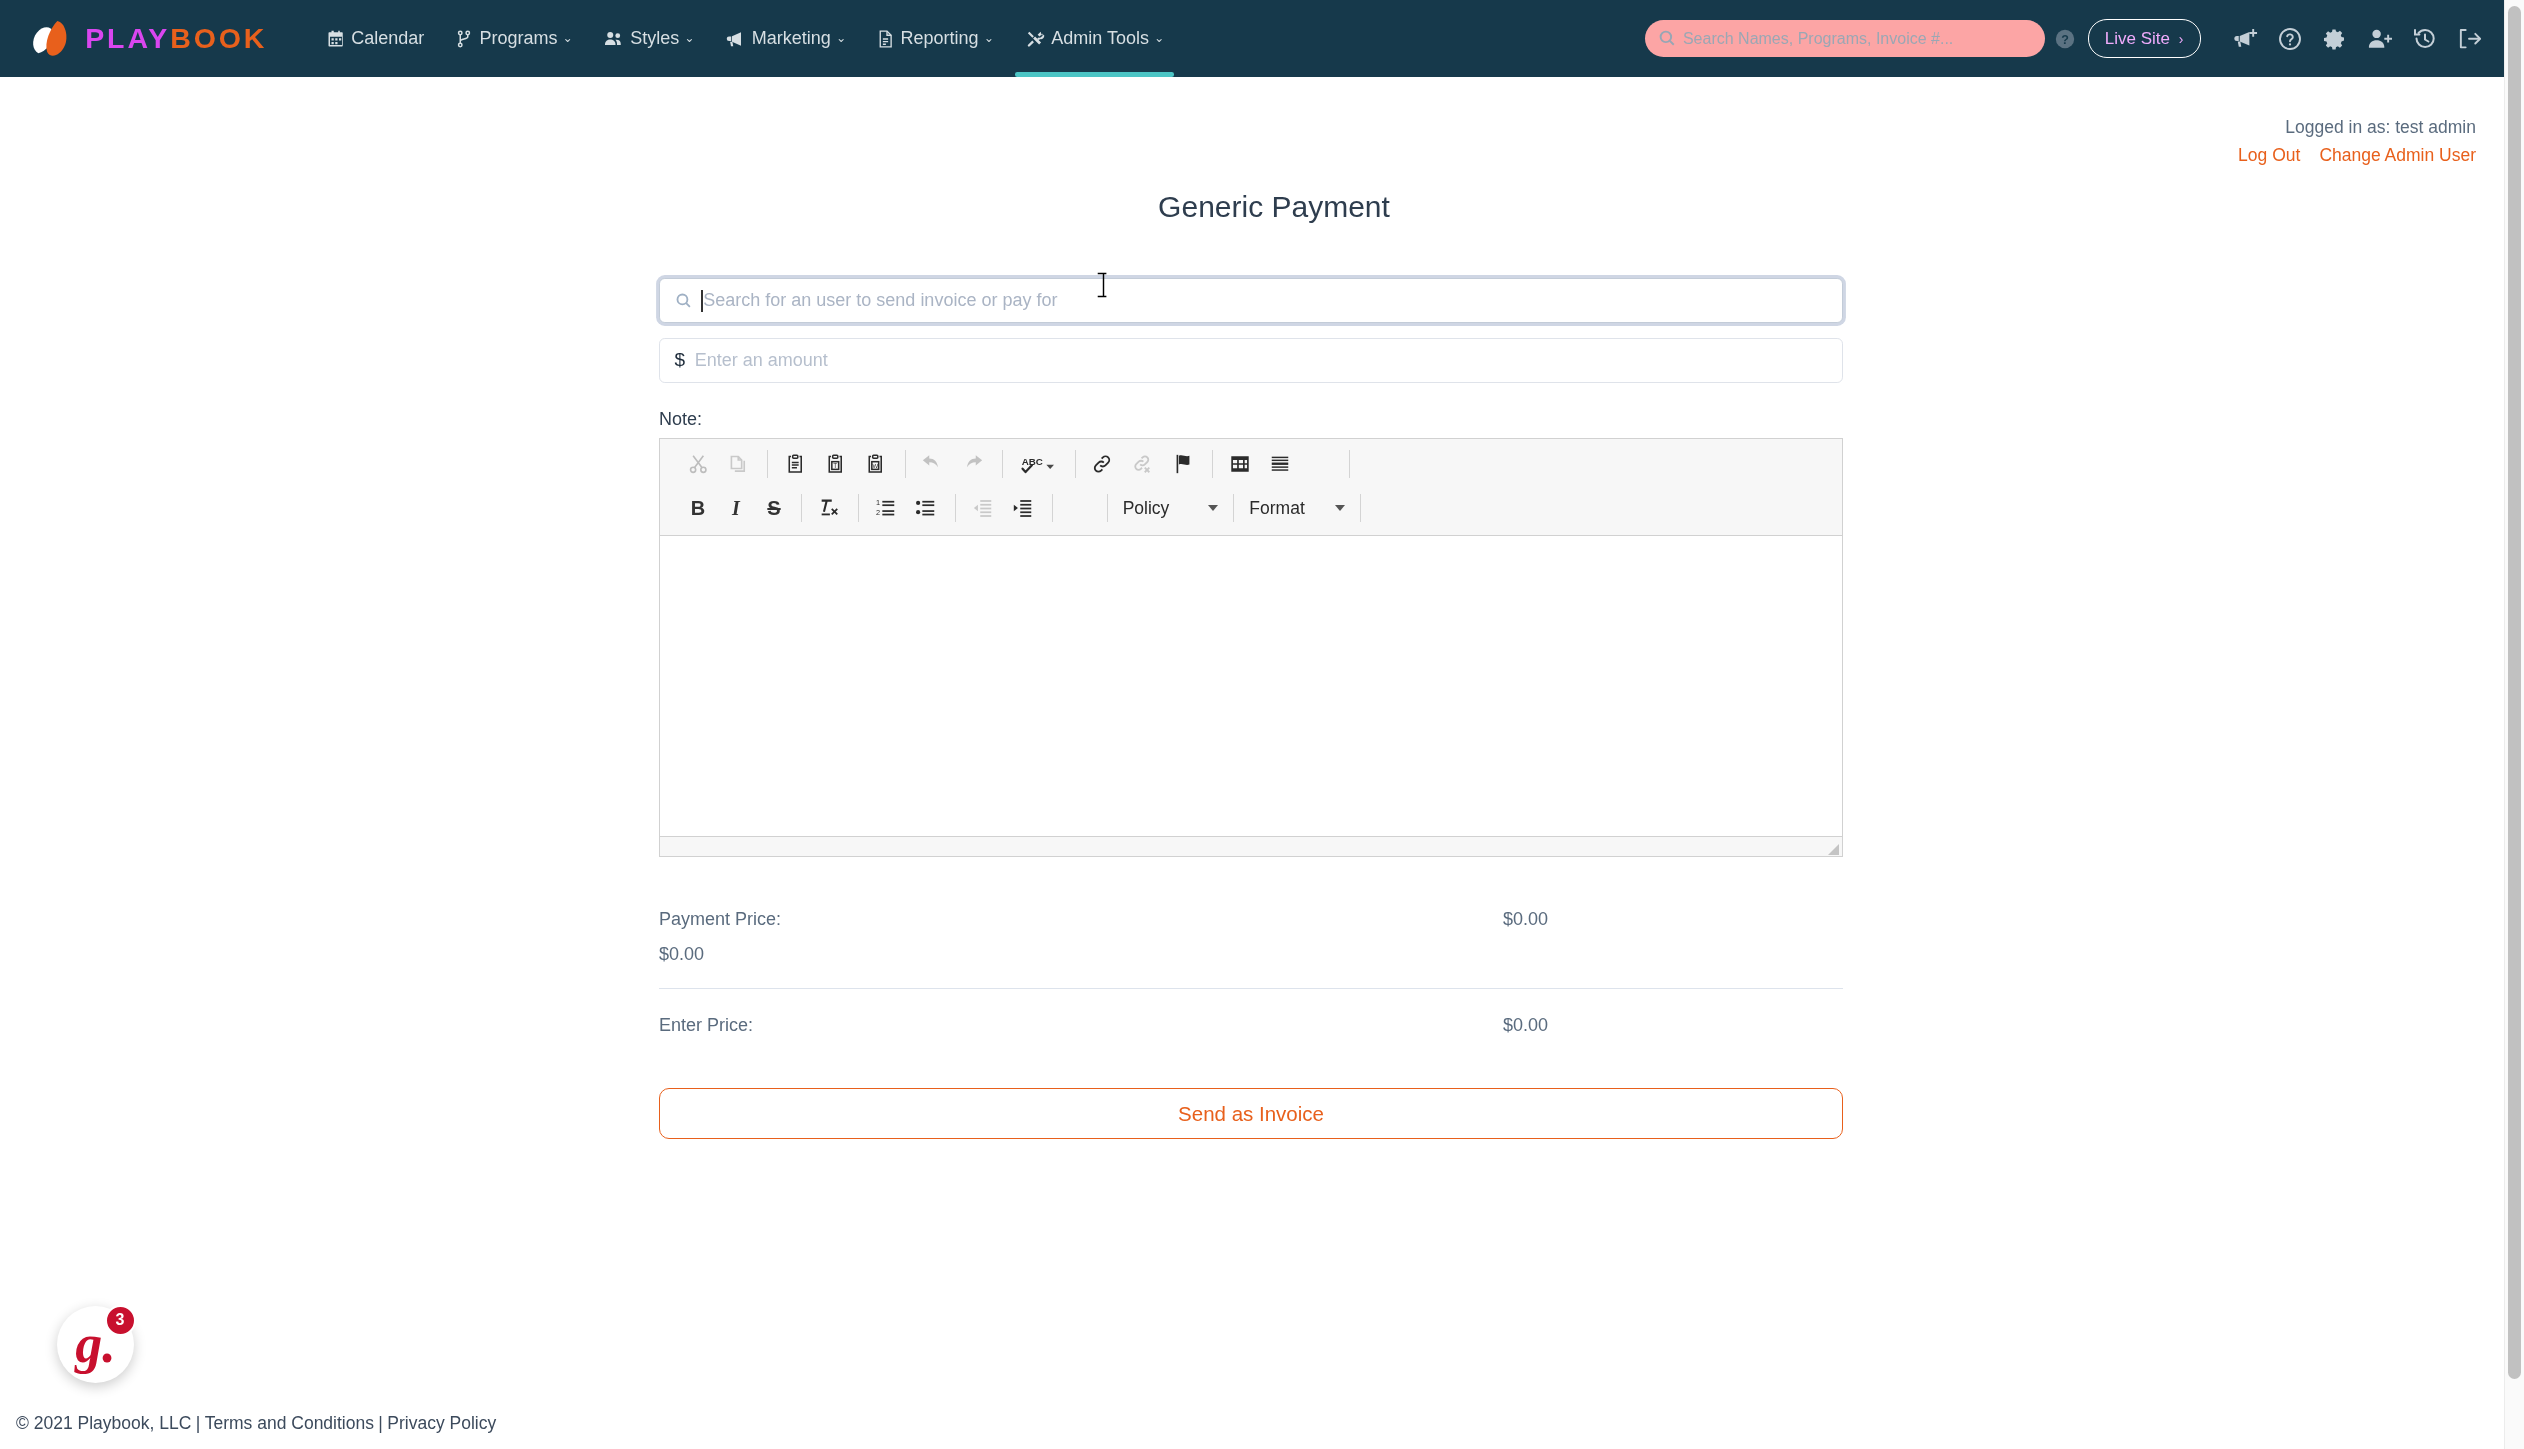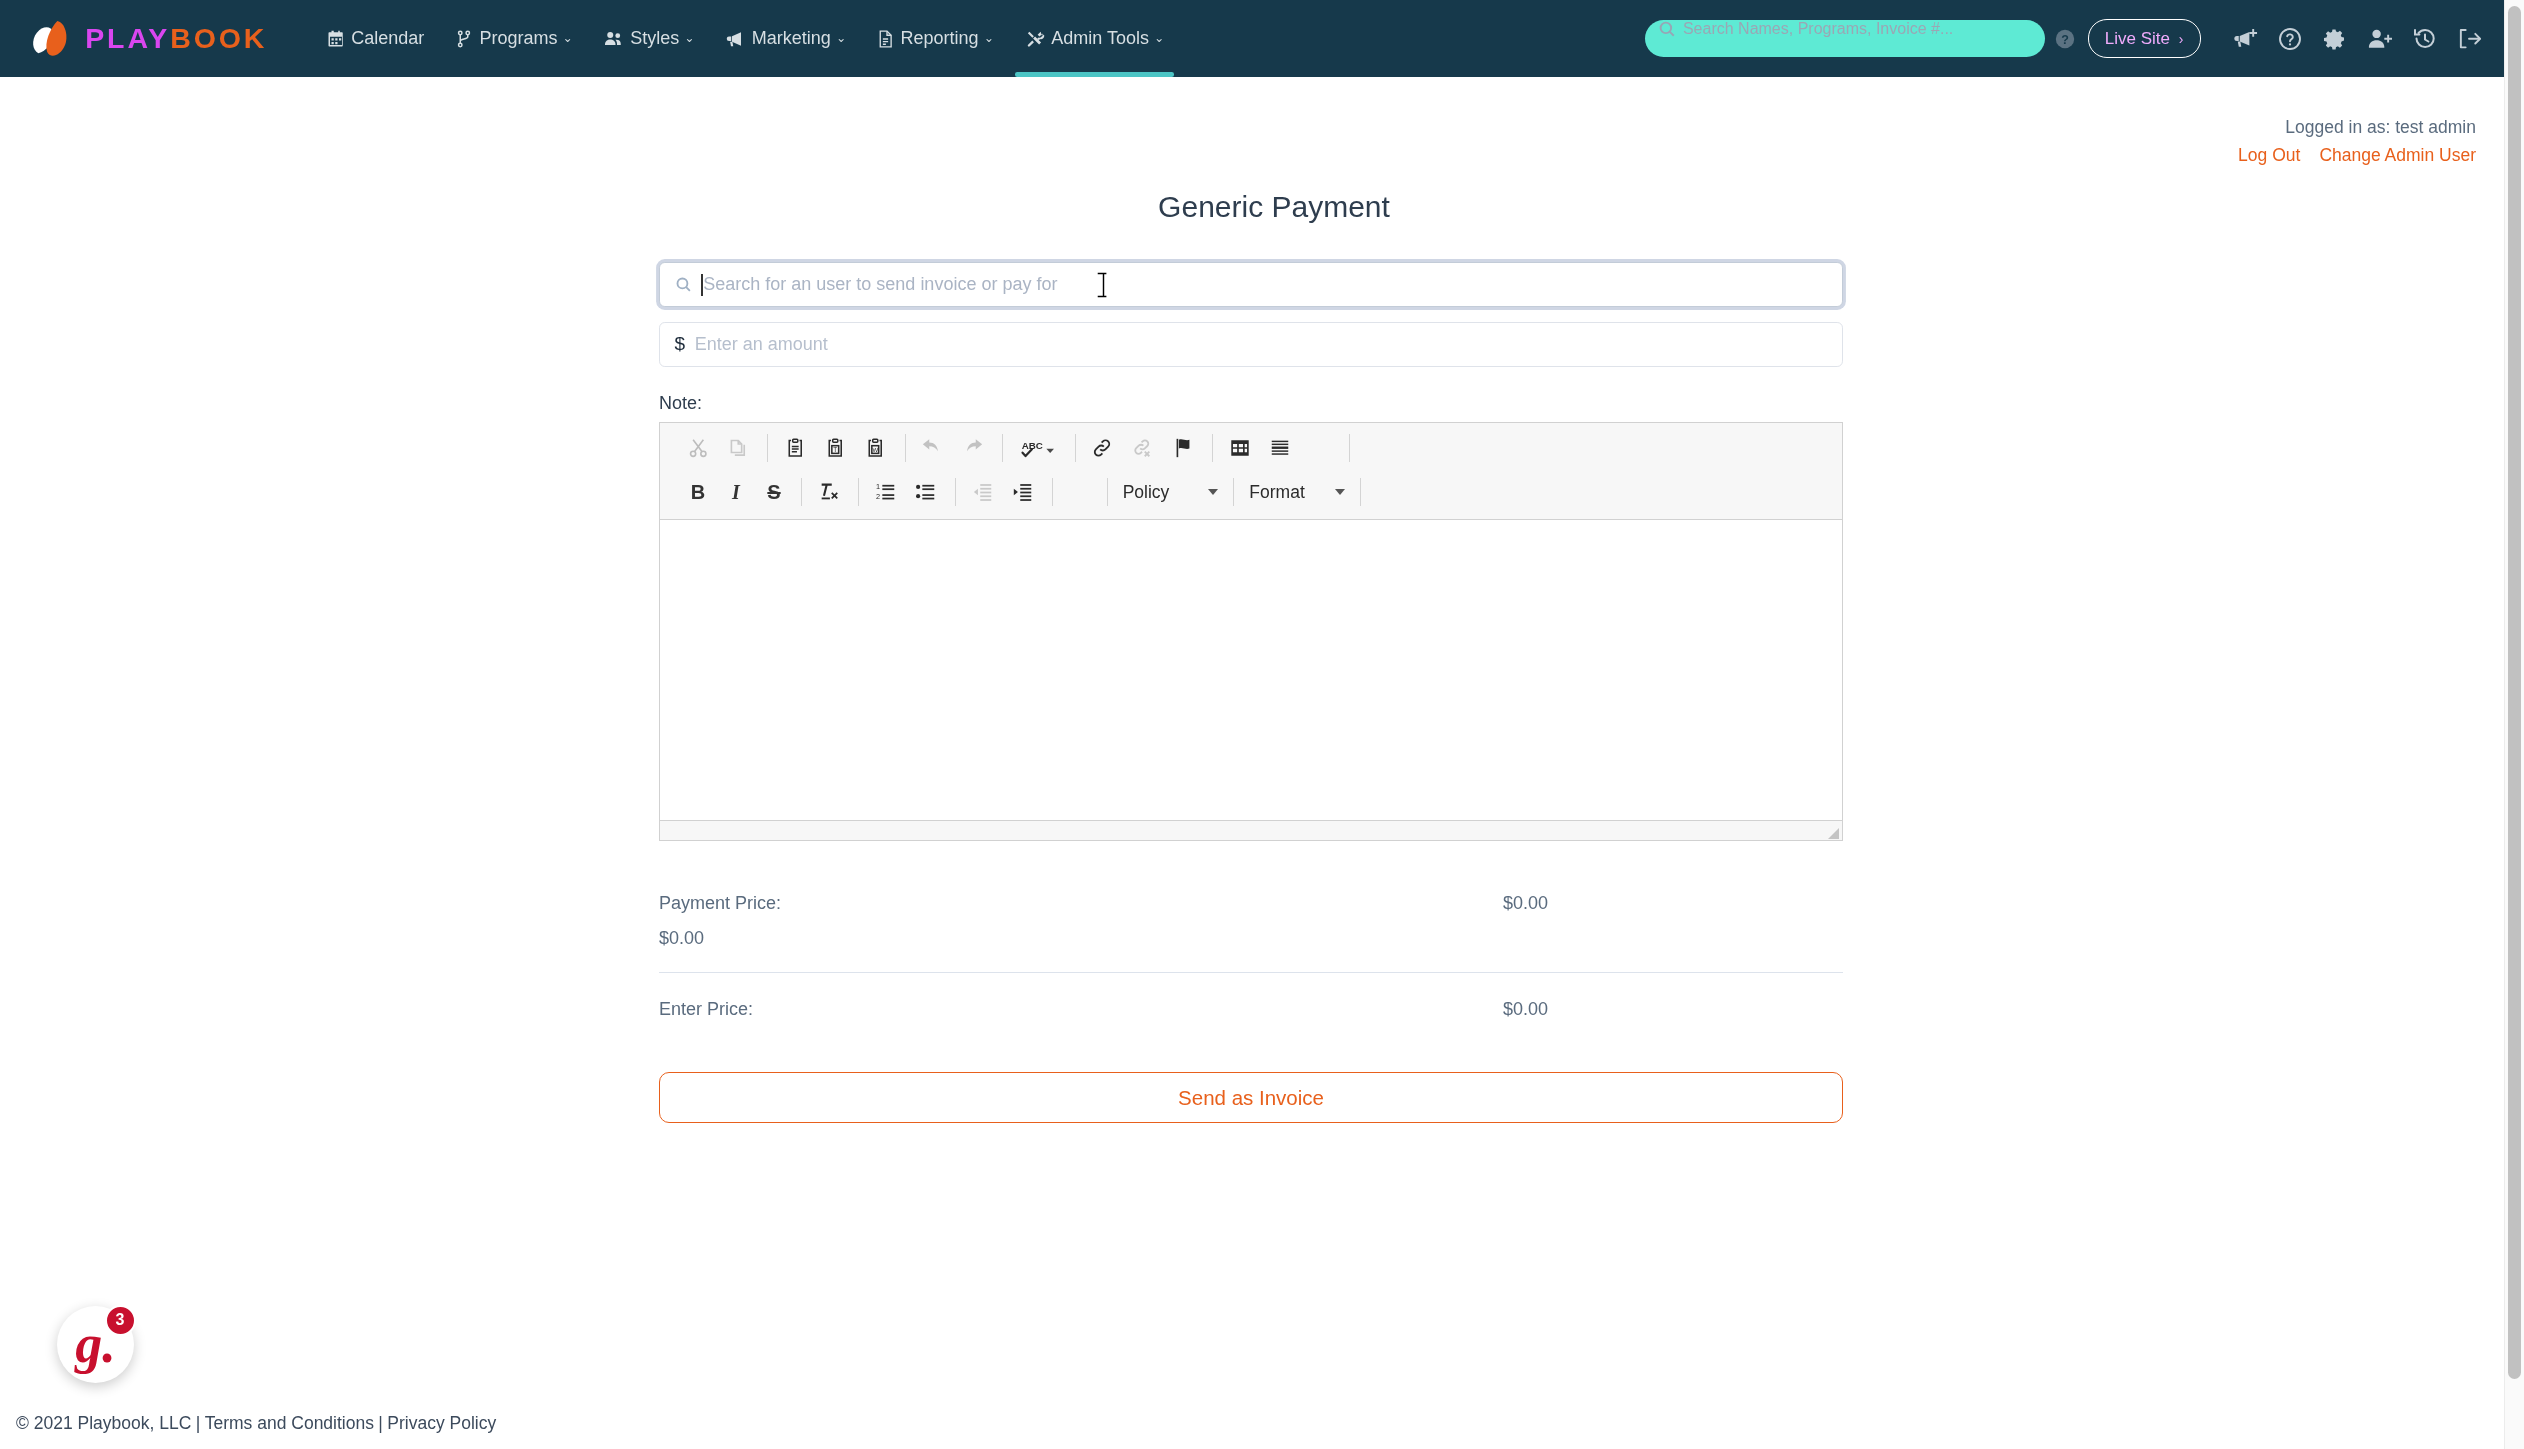--- a/index.html
+++ b/index.html
@@ -31,22 +31,22 @@
   }
   .navitem .ic { margin-right: 6.6px; display: inline-flex; align-items: center; }
   .navitem .caret { margin-left: 5.1px; font-size: 12.4px; line-height: 1; }
   .navitem.active::after {
     content: ""; position: absolute; left: 5.8px; right: 5.8px; bottom: 0;
     height: 5.1px; background: #4cc5c5; border-radius: 2.2px;
   }
 
   .nav-right { margin-left: auto; display: flex; align-items: center; padding-right: 22px; }
   .searchbox {
-    width: 400px; height: 37px; background: #5eead4; border-radius: 19px;
-    display: flex; align-items: flex-start; padding: 0 13px;
+    width: 400px; height: 37px; background: #fca5a5; border-radius: 19px;
+    display: flex; align-items: center; padding: 0 13px;
   }
   .searchbox input {
     border: none; outline: none; width: 100%;
     font-family: "Liberation Sans", sans-serif; font-size: 16px; color: #333;
     background: transparent; margin-left: 7.3px;
   }
   .searchbox input::placeholder { color: #9aa7b4; }
   .help-q { margin-left: 10.2px; display: flex; align-items: center; }
   .livesite {
     margin-left: 13px; height: 39px; border: 1.5px solid #ffffff; border-radius: 19px;
@@ -77,21 +77,21 @@
   .loginbar .links a { color: #e8601c; text-decoration: none; cursor: pointer; }
   .loginbar .links a + a { margin-left: 19px; }
 
   
   .page-title {
     position: absolute; top: 190px; left: 0; width: 2504px;
     text-align: center; font-size: 30px; color: #2e3d4e; font-weight: 400; margin-left: 22px;
   }
 
   .form {
-    position: absolute; left: 659px; top: 262px; width: 1184px;
+    position: absolute; left: 659px; top: 278px; width: 1184px;
   }
 
   .field {
     height: 45px; border: 0.7px solid #dfe3ea; border-radius: 5.8px;
     display: flex; align-items: center; padding: 0 14.6px; background: #fff;
   }
   .field.focused {
     border: 0.7px solid #c3ccd8;
     box-shadow: 0 0 0 2.9px #cfd6e4;
   }

